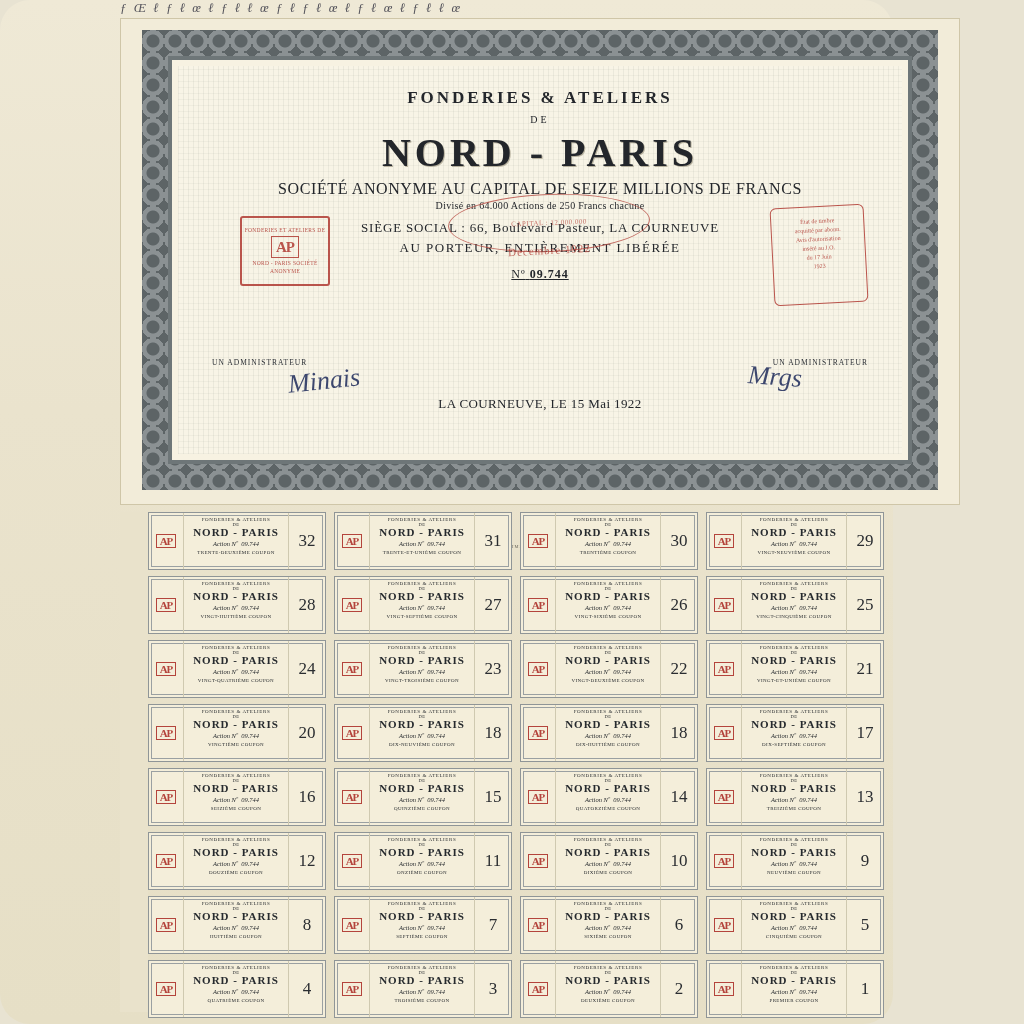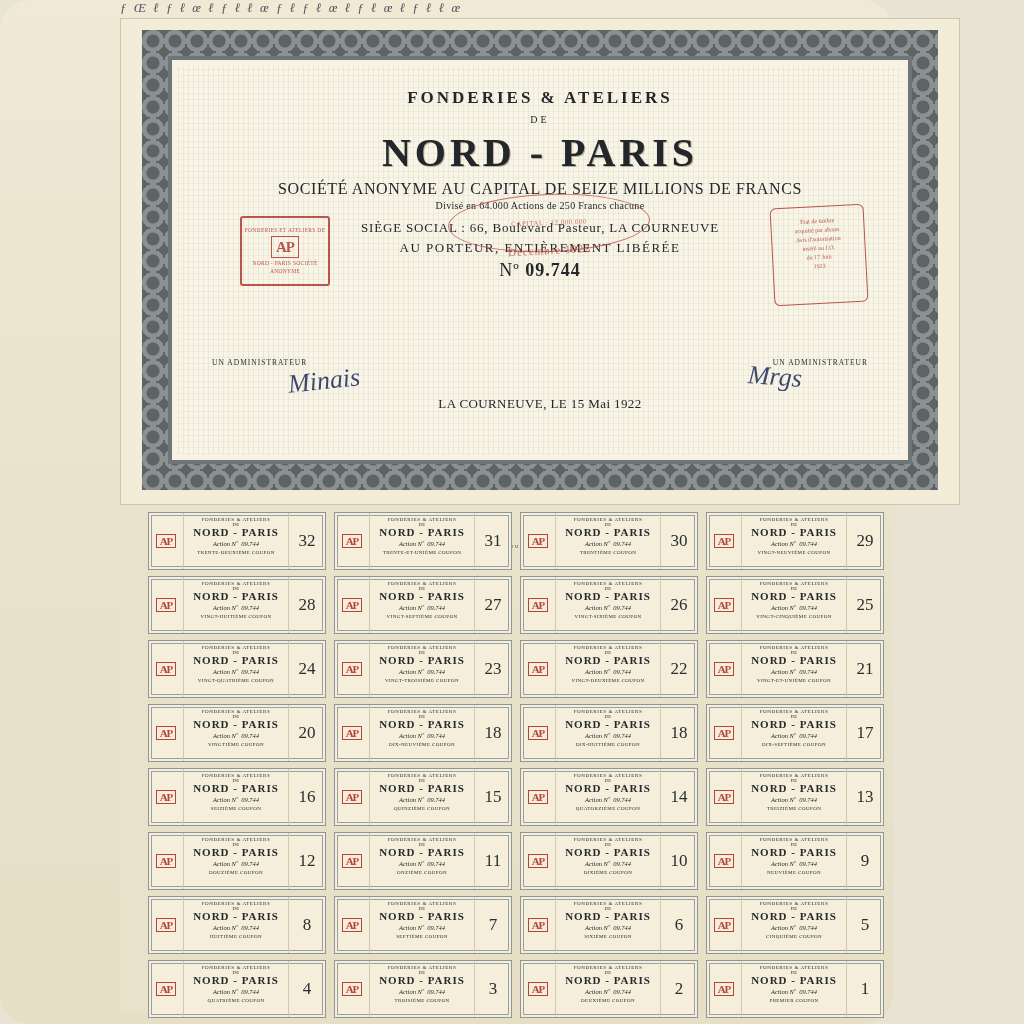--- a/index.html
+++ b/index.html
@@ -68,21 +68,21 @@
     text-shadow:1px 1px 0 #b9b3a0;
   }
   .t-sub1{margin-top:4px;font-size:16px;letter-spacing:.6px;}
   .t-sub2{margin-top:2px;font-size:10px;letter-spacing:.3px;}
   .t-sub3{margin-top:10px;font-size:8.5px;letter-spacing:.2px;line-height:1.5;}
   .t-siege{margin-top:9px;font-size:13px;letter-spacing:.8px;}
   .t-action{
     margin-top:12px;font-size:25px;font-weight:bold;letter-spacing:.5px;
   }
   .t-porteur{margin-top:4px;font-size:13px;letter-spacing:1.5px;}
-  .t-num{margin-top:4px;font-size:18px;letter-spacing:1px;}
+  .t-num{margin-top:11px;font-size:12px;letter-spacing:1px;text-decoration:underline;}
   .t-num b{font-weight:bold;}
 
   .admin-row{
     position:absolute;left:0;right:0;top:292px;
     display:flex;justify-content:space-between;padding:0 34px;
     font-size:7.5px;letter-spacing:1px;color:#2b2f35;
   }
   .place-row{
     position:absolute;left:0;right:0;top:330px;text-align:center;
     font-size:13px;letter-spacing:.4px;

